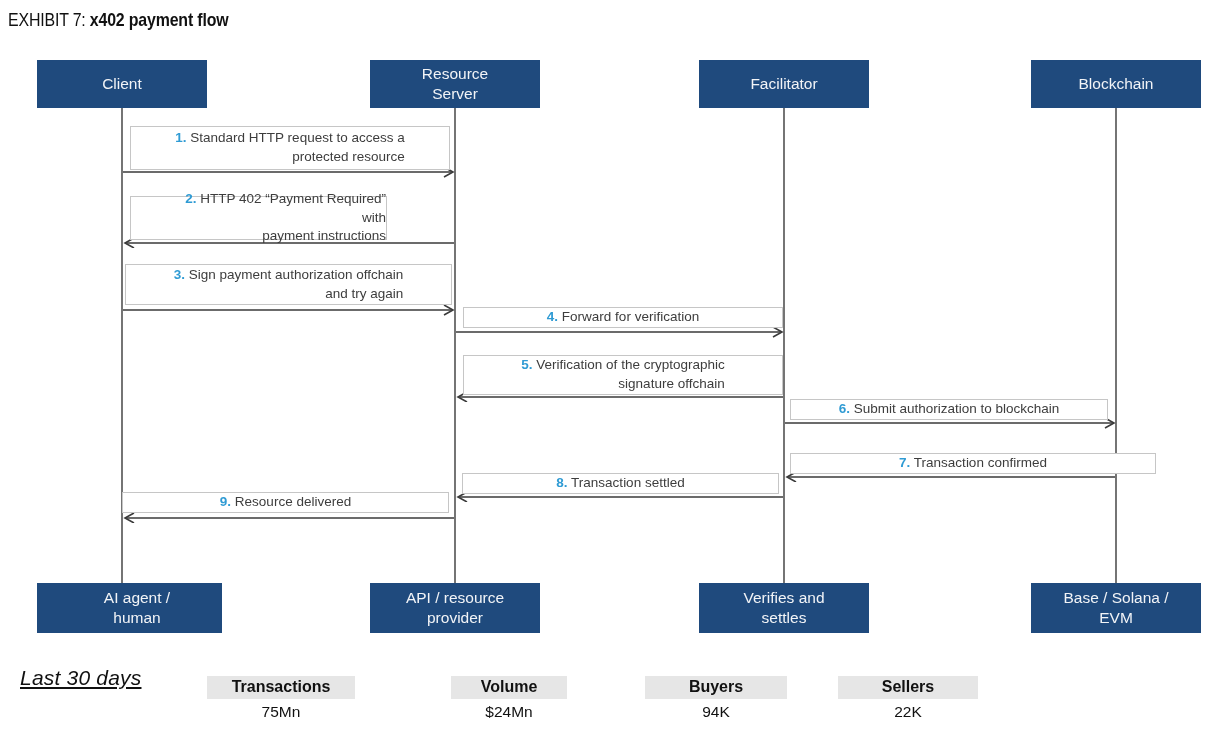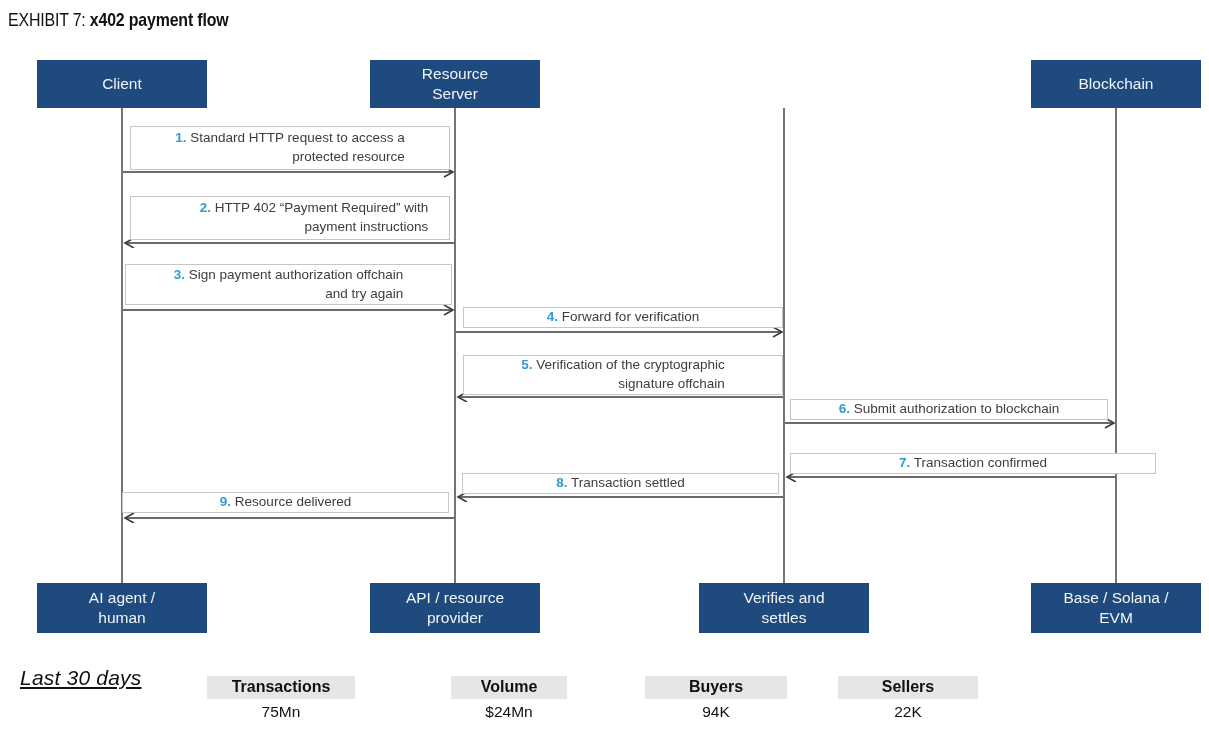--- a/index.html
+++ b/index.html
@@ -80,27 +80,28 @@
     <line class="arrow" x1="783" y1="397" x2="458" y2="397" marker-end="url(#ah)"></line>
     <line class="arrow" x1="785" y1="423" x2="1114" y2="423" marker-end="url(#ah)"></line>
     <line class="arrow" x1="1115" y1="477" x2="787" y2="477" marker-end="url(#ah)"></line>
     <line class="arrow" x1="783" y1="497" x2="458" y2="497" marker-end="url(#ah)"></line>
     <line class="arrow" x1="454" y1="518" x2="125" y2="518" marker-end="url(#ah)"></line>
   </svg>
 
   <div class="actor" style="left:37px;top:60px;">Client</div>
   <div class="actor" style="left:370px;top:60px;">Resource
 Server</div>
+  <div class="actor" style="left:699px;top:60px;">Facilitator</div>
   <div class="actor" style="left:1031px;top:60px;">Blockchain</div>
 
   <div class="msg" style="left:130px;top:126px;width:320px;height:44px;">
     <div class="msg-inner"><span class="num">1.</span> <span class="txt">Standard HTTP request to access a
 protected resource</span></div>
   </div>
-  <div class="msg" style="left:130px;top:196px;width:320px;height:44px;padding-left:48px;">
+  <div class="msg" style="left:130px;top:196px;width:257px;height:44px;padding-left:48px;">
     <div class="msg-inner"><span class="num">2.</span> <span class="txt">HTTP 402 “Payment Required” with
 payment instructions</span></div>
   </div>
   <div class="msg" style="left:125px;top:264px;width:327px;height:41px;">
     <div class="msg-inner"><span class="num">3.</span> <span class="txt">Sign payment authorization offchain
 and try again</span></div>
   </div>
   <div class="msg" style="left:463px;top:307px;width:320px;height:21px;">
     <div class="msg-inner"><span class="num">4.</span> <span class="txt">Forward for verification</span></div>
   </div>
@@ -114,21 +115,21 @@
   <div class="msg" style="left:790px;top:453px;width:366px;height:21px;">
     <div class="msg-inner"><span class="num">7.</span> <span class="txt">Transaction confirmed</span></div>
   </div>
   <div class="msg" style="left:462px;top:473px;width:317px;height:21px;">
     <div class="msg-inner"><span class="num">8.</span> <span class="txt">Transaction settled</span></div>
   </div>
   <div class="msg" style="left:122px;top:492px;width:327px;height:21px;">
     <div class="msg-inner"><span class="num">9.</span> <span class="txt">Resource delivered</span></div>
   </div>
 
-  <div class="actor bottom" style="left:37px;top:583px;">AI agent /
+  <div class="actor bottom" style="left:37px;top:583px;padding-left:15px;">AI agent /
 human</div>
   <div class="actor bottom" style="left:370px;top:583px;">API / resource
 provider</div>
   <div class="actor bottom" style="left:699px;top:583px;">Verifies and
 settles</div>
   <div class="actor bottom" style="left:1031px;top:583px;">Base / Solana /
 EVM</div>
 
   <div class="period">Last 30 days</div>
 

